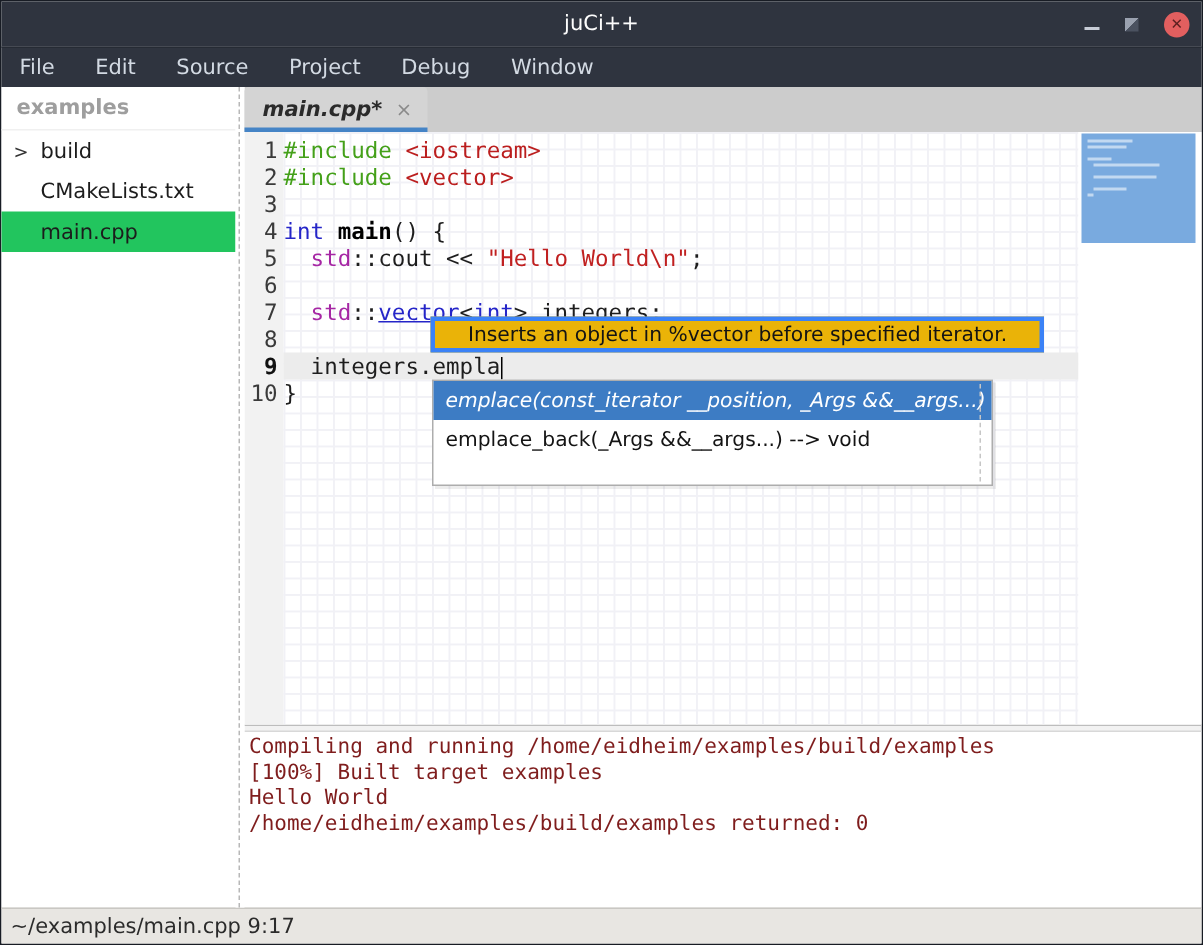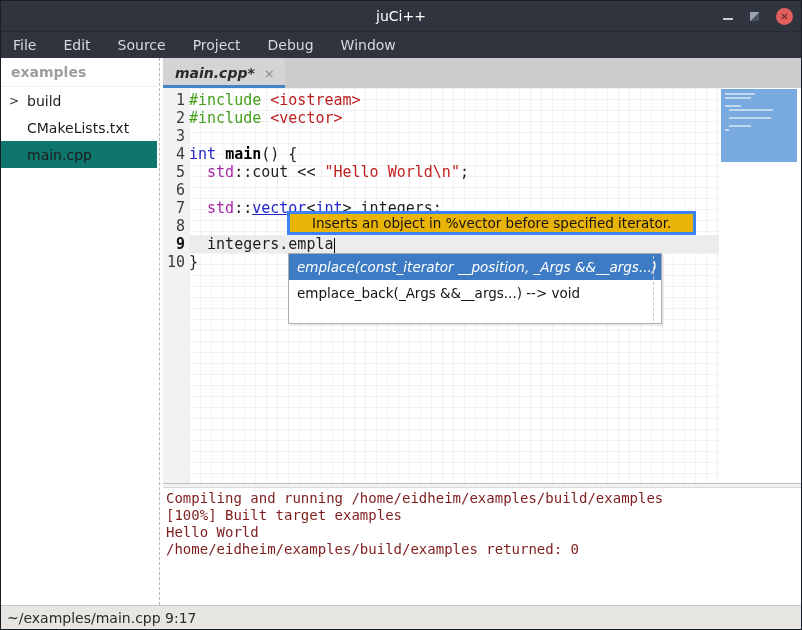--- a/index.html
+++ b/index.html
@@ -18,21 +18,21 @@
   .menubar{height:26px;background:#2f343f;display:flex;align-items:center;padding-left:12px;flex:0 0 26px;border-top:1px solid #262b34;}
   .menu-item{color:#d3dae3;font-size:14px;margin-right:27px;cursor:default;}
 
   
   .main{flex:1 1 auto;display:flex;min-height:0;}
   .sidebar{width:156px;flex:0 0 156px;background:#fff;display:flex;flex-direction:column;}
   .side-header{height:28px;line-height:28px;padding-left:10px;color:#9e9e9e;font-weight:bold;font-size:14px;border-bottom:1px solid #f0f0f0;}
   .tree-item{height:27px;display:flex;align-items:center;font-size:14px;color:#1c1c1c;position:relative;}
   .tree-item .chev{position:absolute;left:8px;font-size:12px;color:#333;}
   .tree-item .lbl{margin-left:26px;}
-  .tree-item.selected{background:#0f766e;}
+  .tree-item.selected{background:#22c55e;}
 
   .vsplit{width:6px;flex:0 0 6px;background:#fff;position:relative;}
   .vsplit:before{content:"";position:absolute;left:2px;top:0;bottom:0;border-left:1px dashed #b8b8b8;}
 
   .right-col{flex:1 1 auto;display:flex;flex-direction:column;min-width:0;}
 
   
   .tabbar{height:30px;flex:0 0 30px;background:#cccccc;display:flex;font-style:italic;}
   .tab{height:30px;display:flex;align-items:center;background:#d4d4d4;padding:0 10px 0 12px;position:relative;border-radius:3px 3px 0 0;}
   .tab-label{font-weight:bold;font-size:14px;color:#2a2a2a;}

